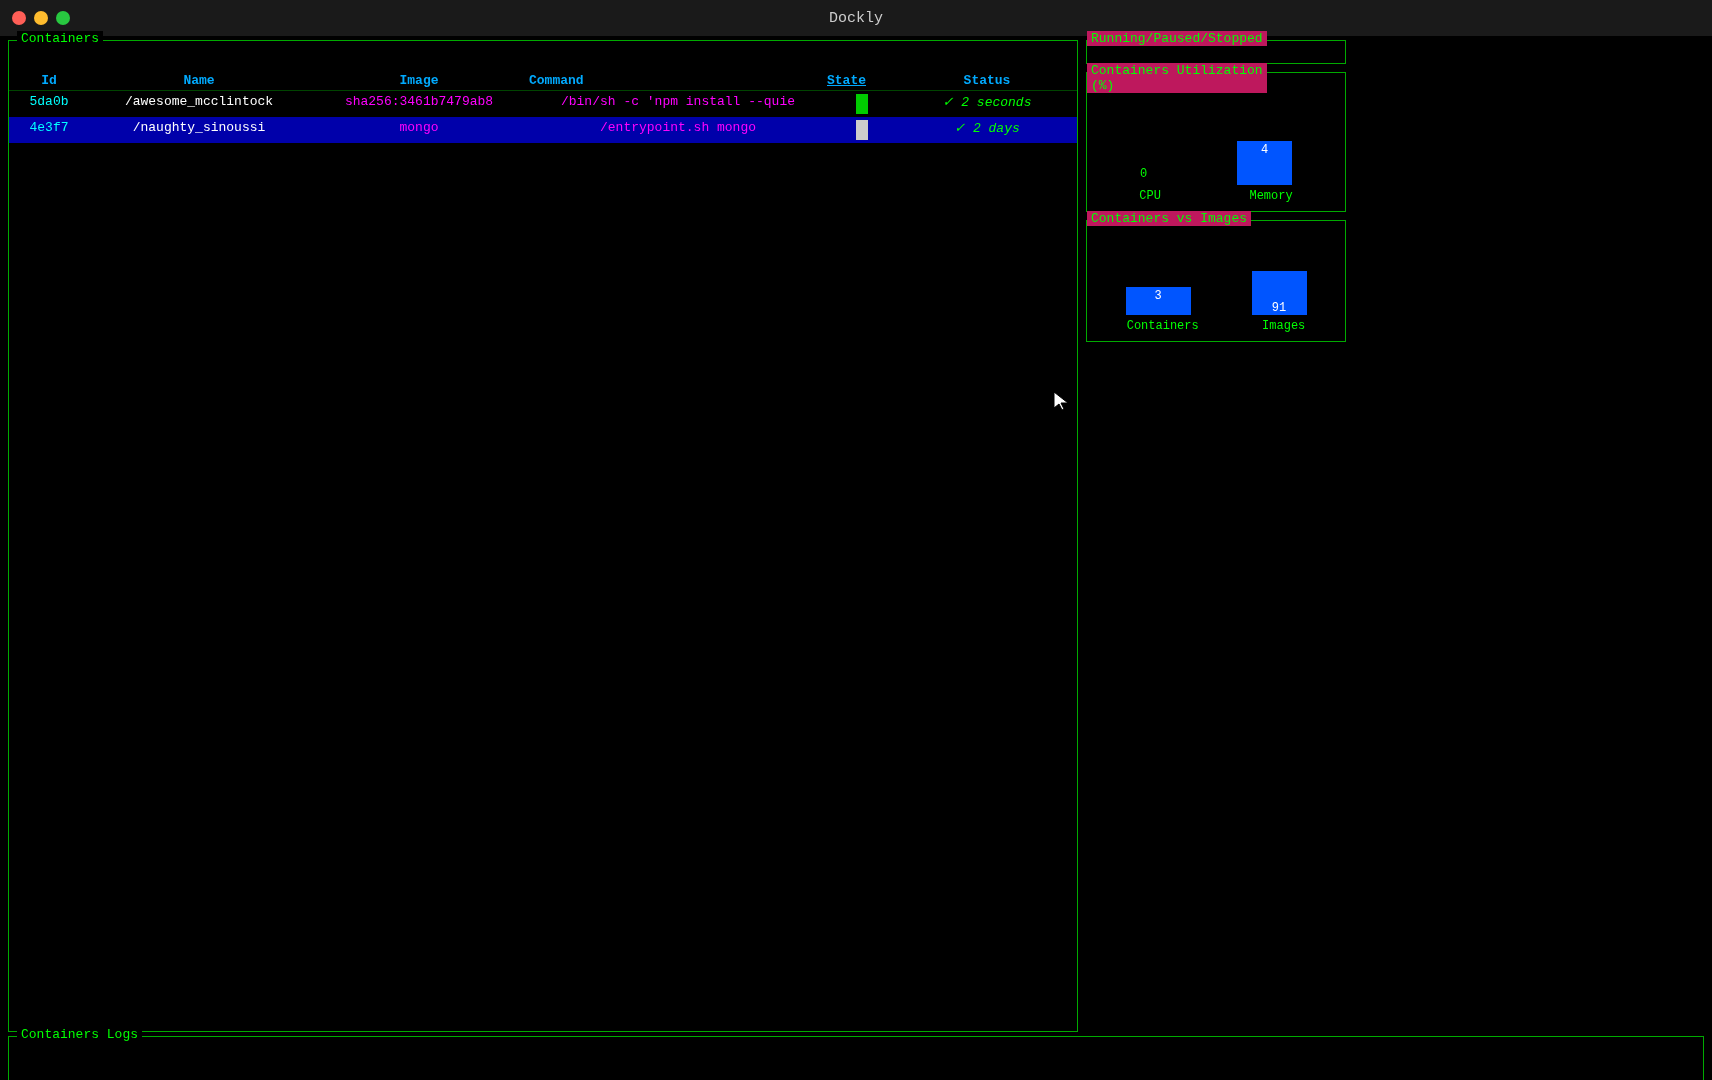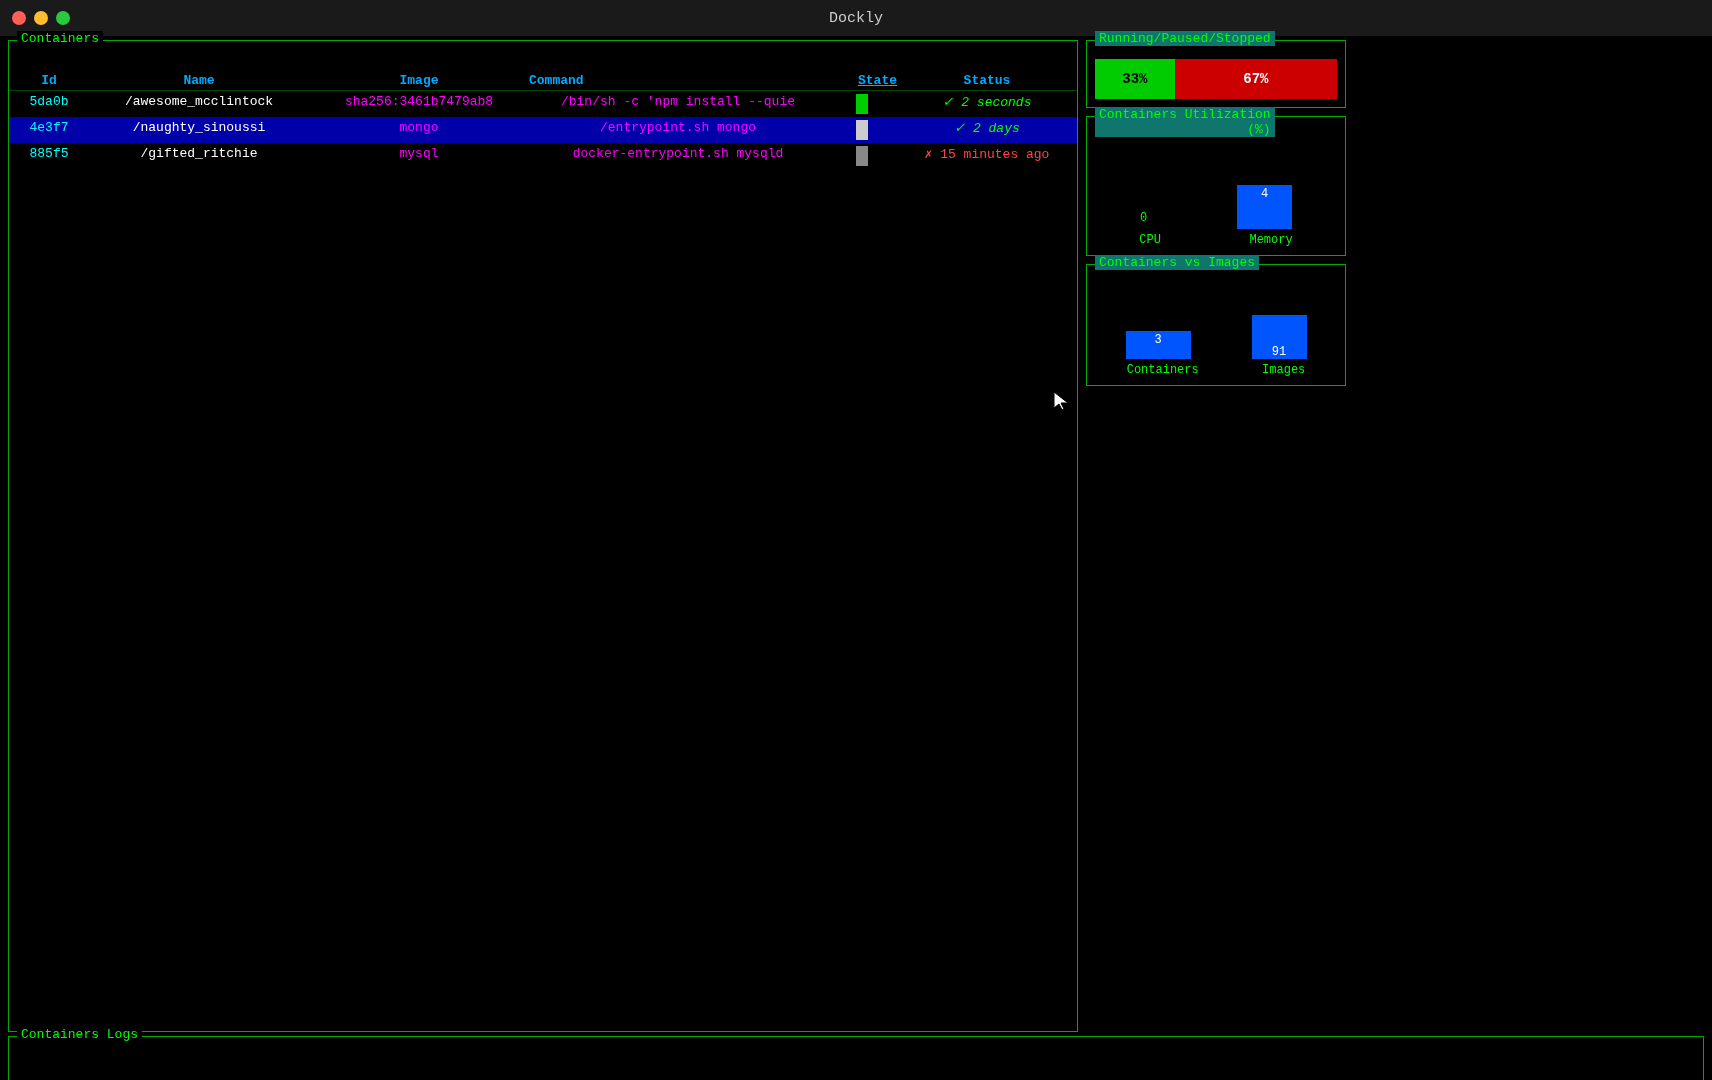--- a/index.html
+++ b/index.html
@@ -68,21 +68,21 @@
     .table-header {
       display: flex;
       padding: 4px 0 2px 0;
       border-bottom: 1px solid #004400;
       margin-top: 28px;
     }
     .col-id { width: 80px; text-align: center; }
     .col-name { width: 220px; text-align: center; }
     .col-image { width: 220px; text-align: center; }
     .col-command { flex: 1; }
-    .col-state { width: 70px; text-align: right; text-decoration: underline; }
+    .col-state { width: 70px; text-align: left; text-decoration: underline; }
     .col-status { width: 180px; text-align: center; }
 
     .th { color: #00aaff; font-weight: bold; }
 
     .table-row {
       display: flex;
       padding: 3px 0;
       cursor: pointer;
     }
     .table-row.selected { background: #0000aa; }
@@ -116,26 +116,25 @@
     }
 
     .stat-box {
       border: 1px solid #00aa00;
       position: relative;
       padding: 14px 8px 8px 8px;
     }
     .stat-box-label {
       position: absolute;
       top: -10px;
-      left: 8px;
-      background: #0f766e;
+      left: 0;
+      background: #be185d;
       padding: 0 4px;
       color: #00ff00;
       font-size: 13px;
-      text-align: right;
     }
 
     
     .rps-bar {
       display: flex;
       height: 40px;
       margin-top: 4px;
     }
     .rps-green {
       background: #00cc00;
@@ -284,41 +283,27 @@
       <div class="row-id">4e3f7</div>
       <div class="row-name">/naughty_sinoussi</div>
       <div class="row-image">mongo</div>
       <div class="row-command">/entrypoint.sh mongo</div>
       <div class="row-state">
         <span class="state-indicator state-white"></span>
       </div>
       <div class="row-status status-ok">✓ 2 days</div>
     </div>
 
-    <div class="table-row">
-      <div class="row-id">885f5</div>
-      <div class="row-name">/gifted_ritchie</div>
-      <div class="row-image">mysql</div>
-      <div class="row-command">docker-entrypoint.sh mysqld</div>
-      <div class="row-state">
-        <span class="state-indicator state-gray"></span>
-      </div>
-      <div class="row-status status-error">✗ 15 minutes ago</div>
-    </div>
 
   </div>
 
   <div class="right-panel">
 
     <div class="stat-box">
       <span class="stat-box-label">Running/Paused/Stopped</span>
-      <div class="rps-bar">
-        <div class="rps-green" style="width:33%">33%</div>
-        <div class="rps-red" style="width:67%">67%</div>
-      </div>
     </div>
 
     <div class="stat-box">
       <span class="stat-box-label">Containers Utilization<br>(%)</span>
       <div style="margin-top: 18px;">
         <div class="util-charts">
           <div class="util-chart-item">
             <span class="util-zero">0</span>
           </div>
           <div class="util-chart-item">

